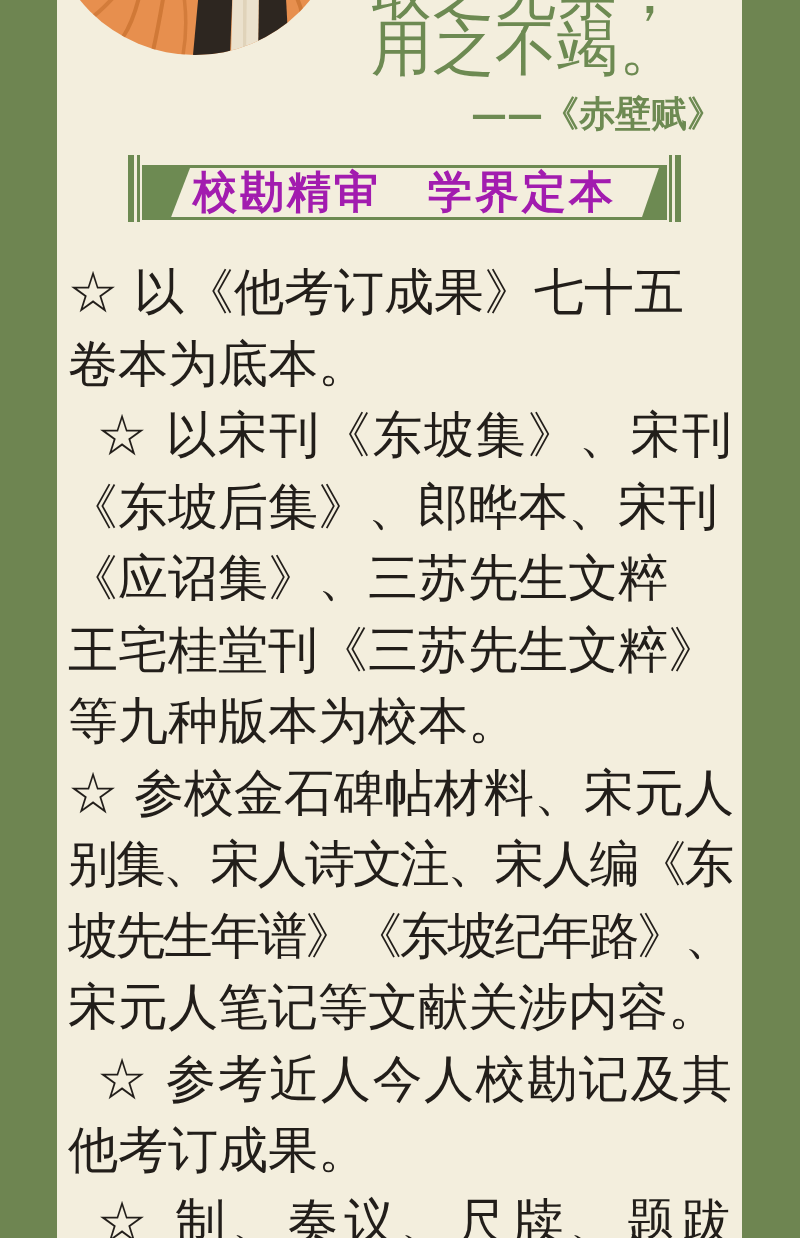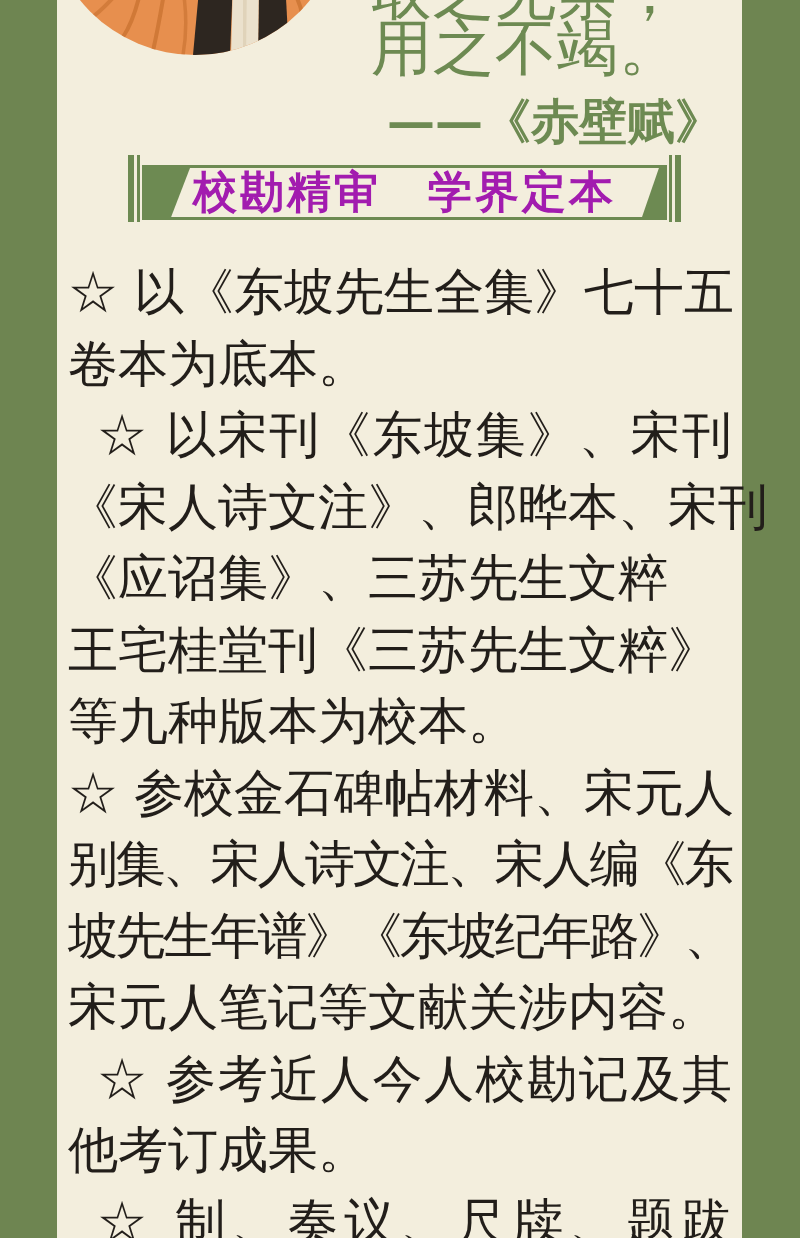--- a/index.html
+++ b/index.html
@@ -19,21 +19,21 @@
     position:absolute;left:47px;top:-241px;
     width:296px;height:296px;border-radius:50%;
     overflow:hidden;
   }
   .portrait-circle svg{display:block;width:296px;height:296px;}
 
   
   .quote-block{position:absolute;left:371px;top:-36px;width:352px;color:#6d8a52;}
   .quote-line{font-size:61px;line-height:56px;letter-spacing:1px;white-space:nowrap;}
   .quote-attribution{
-    margin-top:14px;font-size:48px;font-weight:bold;
+    margin-top:14px;font-size:36px;font-weight:bold;
     text-align:right;white-space:nowrap;letter-spacing:0px;
   }
 
   
   .banner{position:absolute;left:128px;top:155px;width:553px;height:67px;}
   .banner .vbar{position:absolute;top:0;bottom:0;background:#6d8a52;}
   .banner .vbar.thick-l{left:0;width:6px;}
   .banner .vbar.thin-l{left:9px;width:3px;}
   .banner .vbar.thin-r{right:9px;width:3px;}
   .banner .vbar.thick-r{right:0;width:6px;}
@@ -103,24 +103,24 @@
     <div class="banner-box">
       <div class="banner-para left"></div>
       <div class="banner-para right"></div>
       <div class="banner-title">校勘精审　学界定本</div>
     </div>
     <div class="vbar thin-r"></div>
     <div class="vbar thick-r"></div>
   </div>
 
   <div class="content">
-    <div class="line">☆ 以《东坡先生全集》七十五</div>
+    <div class="line">☆ 以《他考订成果》七十五</div>
     <div class="line">卷本为底本。</div>
     <div class="line justify">☆ 以宋刊《东坡集》、宋刊</div>
-    <div class="line">《宋人诗文注》、郎晔本、宋刊</div>
+    <div class="line">《东坡后集》、郎晔本、宋刊</div>
     <div class="line">《应诏集》、三苏先生文粹</div>
     <div class="line">王宅桂堂刊《三苏先生文粹》</div>
     <div class="line">等九种版本为校本。</div>
     <div class="line">☆ 参校金石碑帖材料、宋元人</div>
     <div class="line tight">别集、宋人诗文注、宋人编《东</div>
     <div class="line tight">坡先生年谱》《东坡纪年路》、</div>
     <div class="line">宋元人笔记等文献关涉内容。</div>
     <div class="line justify">☆ 参考近人今人校勘记及其</div>
     <div class="line">他考订成果。</div>
     <div class="line justify">☆ 制、奏议、尺牍、题跋</div>

